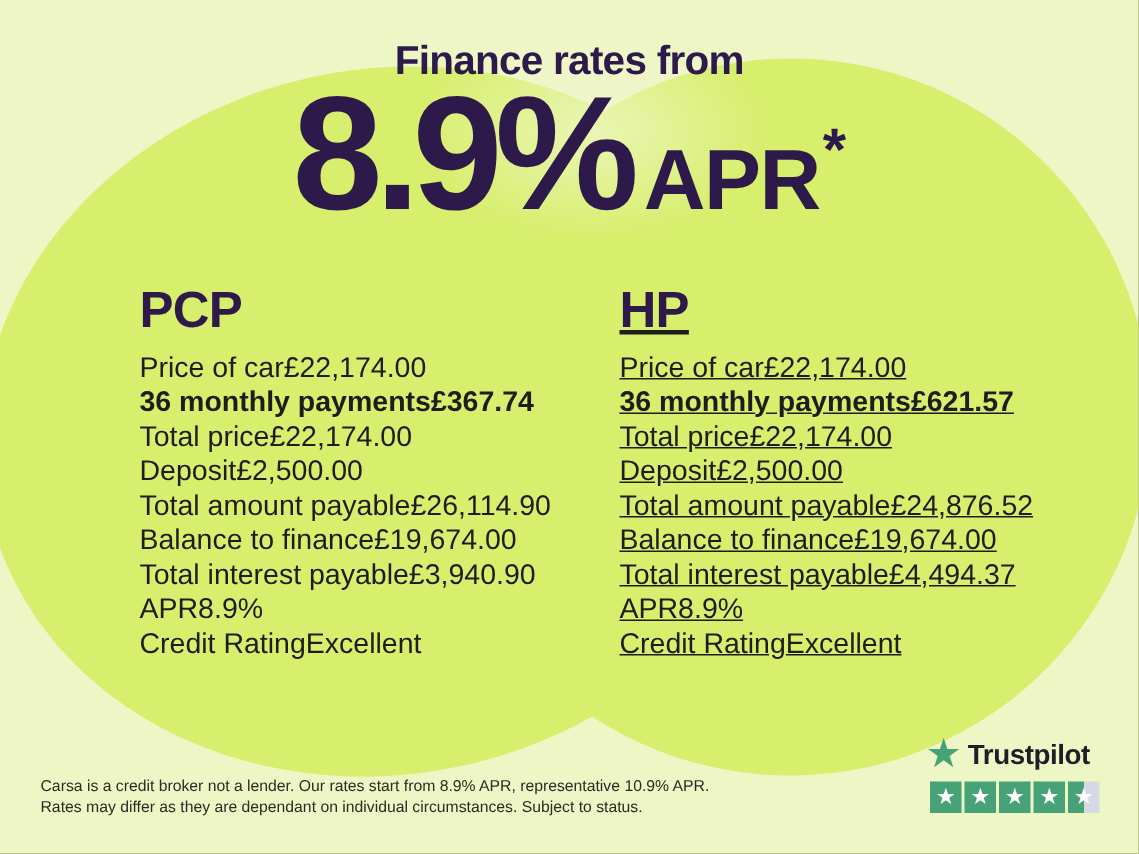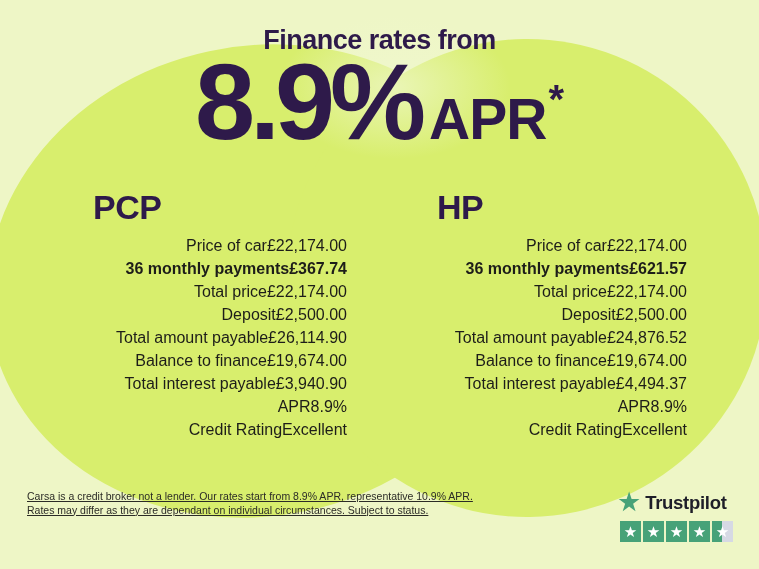--- a/index.html
+++ b/index.html
@@ -41,40 +41,39 @@
     display:flex; justify-content:center; align-items:baseline;
     color:#2e1a4a; white-space:nowrap;
   }
   .rate { font-size:108px; font-weight:700; letter-spacing:-5px; line-height:1; }
   .apr  { font-size:57px;  font-weight:700; letter-spacing:-1px; margin-left:8px; line-height:1; }
   .ast  { font-size:40px;  font-weight:700; position:relative; top:-26px; margin-left:2px; line-height:1; }
 
   
   .ftable { position:absolute; top:189px; }
   .ftable.pcp { left:93px;  width:254px; }
-  .ftable.hp  { left:437px; width:250px; }
+  .ftable.hp  { left:413px; width:250px;text-decoration:underline; }
   .table-title {
     text-align:left; font-size:34px; font-weight:700;
     color:#2e1a4a; line-height:36px; letter-spacing:-0.5px;
   }
   .rows { margin-top:9px; }
   .trow {
-    display:flex; justify-content:flex-end; align-items:center;
-    height:23px; font-size:16px; white-space:nowrap;
+    display:flex; justify-content:flex-start; align-items:center;
+    height:23px; font-size:19px; white-space:nowrap;
   }
   .trow .tlabel { text-align:left; }
   .trow .tvalue { text-align:right; }
   .trow.bold .tlabel, .trow.bold .tvalue { font-weight:700; }
 
   
   .disclaimer {
-    position:absolute; left:27px; top:490px;
+    position:absolute; left:27px; top:518px;
     font-size:10.5px; line-height:13.5px; color:#2b2b26;
     white-space:nowrap;
-    text-decoration:underline;
   }
   .trustpilot { position:absolute; left:617px; top:489px; width:118px; }
   .tp-logo { display:flex; align-items:center; justify-content:flex-start; }
   .tp-star { font-size:27px; line-height:27px; color:#47a278; }
   .tp-name { font-size:18.5px; font-weight:600; color:#1e1e28; margin-left:4px; letter-spacing:-0.3px; }
   .tp-rating { display:flex; gap:2px; margin-top:5px; margin-left:3px; }
   .tp-box {
     width:21px; height:21px; position:relative;
     display:flex; align-items:center; justify-content:center;
   }

